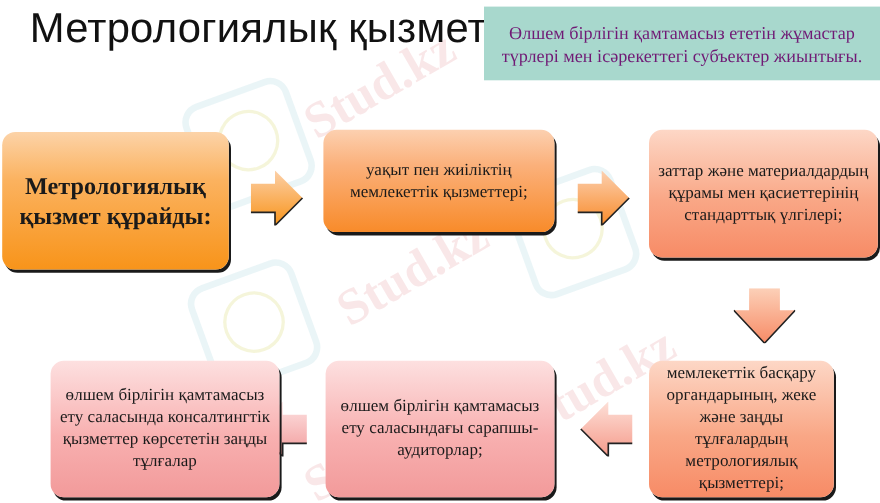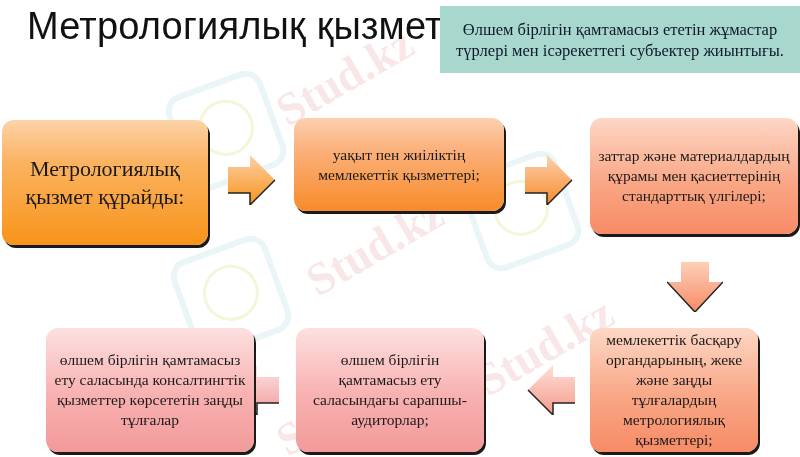--- a/index.html
+++ b/index.html
@@ -1,24 +1,24 @@
 <!DOCTYPE html>
 <html><head>
 <meta charset="utf-8">
 <style>
   html, body { margin: 0; padding: 0; }
   body { width: 800px; height: 457px; position: relative; overflow: hidden; background: #ffffff; font-family: "Liberation Serif", serif; }
   .title { position: absolute; left: 27px; top: 5px; font-family: "Liberation Sans", sans-serif; font-size: 38px; color: #111; letter-spacing: 0.2px; white-space: nowrap; }
-  .defbox { position: absolute; left: 440px; top: 6px; width: 360px; height: 67px; background: #a8d8cd; color: #0f172a; font-size: 16.5px; line-height: 21px; text-align: center; display: flex; align-items: center; justify-content: center; padding: 0 6px; box-sizing: border-box; }
+  .defbox { position: absolute; left: 440px; top: 6px; width: 360px; height: 67px; background: #a8d8cd; color: #701a75; font-size: 16.5px; line-height: 21px; text-align: center; display: flex; align-items: center; justify-content: center; padding: 0 6px; box-sizing: border-box; }
   .box { position: absolute; border-radius: 12px; box-shadow: 2px 3px 0 #1a1a1a; display: flex; align-items: center; justify-content: center; text-align: center; color: #1a1a1a; box-sizing: border-box; padding: 4px 8px; font-size: 15.5px; line-height: 20px; }
   .orange { background: linear-gradient(to bottom, #fcd0b0 0%, #fbb07a 35%, #f88b2a 100%); }
   .orange-first { background: linear-gradient(to bottom, #fcd3a8 0%, #fbb25f 35%, #f8941a 100%); }
   .salmon { background: linear-gradient(to bottom, #fdd7c6 0%, #f9a786 55%, #f78b66 100%); }
   .pink { background: linear-gradient(to bottom, #fde0e0 0%, #f8b0b0 55%, #f29a9a 100%); }
-  .bold { font-weight: normal; font-size: 22px; line-height: 28px; }
+  .bold { font-weight: bold; font-size: 22px; line-height: 28px; }
   .arrow { position: absolute; }
   .wm { position: absolute; font-family: "Liberation Serif", serif; font-weight: bold; color: rgba(220,120,130,0.18); font-size: 46px; transform: rotate(-30deg); white-space: nowrap; pointer-events: none; }
   .wm-logo { position: absolute; width: 90px; height: 90px; border: 6px solid rgba(170,215,225,0.25); border-radius: 18px; transform: rotate(-20deg); pointer-events: none; }
   .wm-logo::after { content: ""; position: absolute; left: 18px; top: 14px; width: 50px; height: 50px; border-radius: 50%; border: 3px solid rgba(225,225,150,0.35); }
 </style>
 </head>
 <body>
 
 <div class="wm-logo" style="left:175px; top:80px;"></div>
 <div class="wm-logo" style="left:180px; top:245px;"></div>
@@ -87,21 +87,21 @@
   <defs>
       <linearGradient id="ga4" x1="0" y1="0" x2="0" y2="1">
         <stop offset="0" stop-color="#fde0d8"></stop>
         <stop offset="1" stop-color="#f59a8a"></stop>
       </linearGradient>
     </defs>
   <polygon points="48,12 26,12 26,0 1,25 26,50 26,38 48,38" fill="url(#ga4)"></polygon>
   <polyline points="1,25 26,50 26,38 48,38" fill="none" stroke="#222" stroke-width="1.5"></polyline>
 </svg>
 
-<div class="box pink" style="left:296px; top:328px; width:188px; height:124px;">
+<div class="box pink" style="left:296px; top:328px; width:208px; height:124px;">
   <span>өлшем бірлігін қамтамасыз ету саласындағы сарапшы-аудиторлар;</span>
 </div>
 
 <svg class="arrow" style="left:231px; top:365px;" width="48" height="50" viewBox="0 0 48 50">
   <defs>
       <linearGradient id="ga5" x1="0" y1="0" x2="0" y2="1">
         <stop offset="0" stop-color="#fde4e4"></stop>
         <stop offset="1" stop-color="#f29a9a"></stop>
       </linearGradient>
     </defs>

